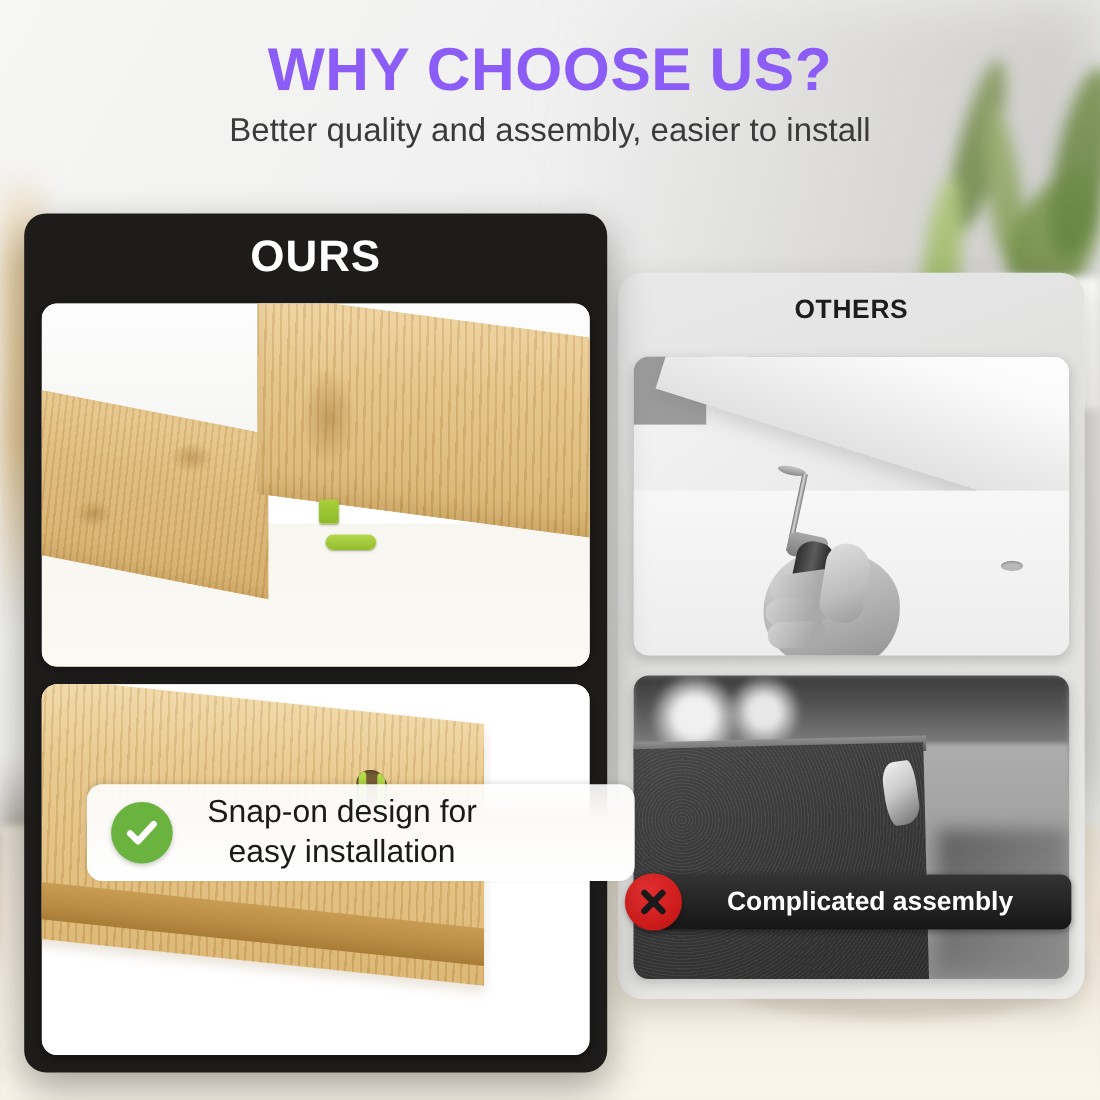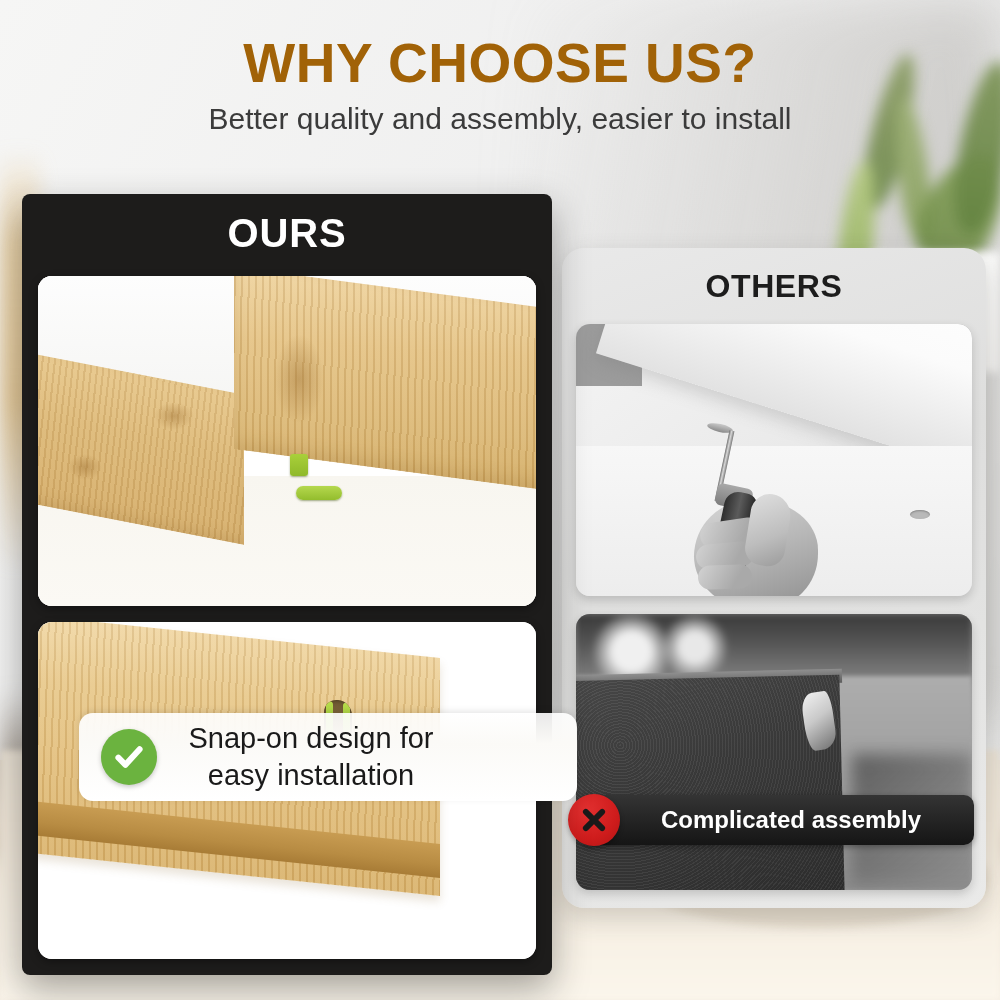--- a/index.html
+++ b/index.html
@@ -111,21 +111,21 @@
   }
 
   
   .headline {
     position: absolute;
     left: 0; right: 0; top: 31px;
     text-align: center;
     font-size: 55px;
     font-weight: bold;
     letter-spacing: .5px;
-    color: #a16207;
+    color: #8b5cf6;
   }
   .subhead {
     position: absolute;
     left: 0; right: 0; top: 102px;
     text-align: center;
     font-size: 30px;
     font-weight: normal;
     color: #3b3b3b;
   }
 
@@ -134,21 +134,21 @@
     position: absolute;
     left: 562px; top: 248px; width: 424px; height: 660px;
     background: linear-gradient(160deg, #e9e9e9 0%, #dededd 40%, #eaeae9 100%);
     border-radius: 22px;
     box-shadow: 0 10px 26px rgba(60,58,55,.20);
   }
   .others-title {
     position: absolute;
     left: 0; right: 0; top: 20px;
     text-align: center;
-    font-size: 32px;
+    font-size: 24px;
     font-weight: bold;
     letter-spacing: .6px;
     color: #1d1d1d;
   }
   .others-card {
     position: absolute;
     left: 14px; width: 396px;
     border-radius: 14px;
     overflow: hidden;
     background: #cfcfcf;
@@ -271,21 +271,21 @@
     background: linear-gradient(150deg, #f2f2f2 0%, #c9c9c9 45%, #6f6f6f 100%);
     border-radius: 40% 20% 52% 26% / 34% 40% 30% 48%;
     transform: rotate(-8deg);
   }
 
   
   .ours-panel {
     position: absolute;
     left: 22px; top: 194px; width: 530px; height: 781px;
     background: #1d1c1b;
-    border-radius: 8px;
+    border-radius: 20px;
     box-shadow: 0 14px 36px rgba(30,28,26,.38);
   }
   .ours-title {
     position: absolute;
     left: 0; right: 0; top: 17px;
     text-align: center;
     font-size: 40px;
     font-weight: bold;
     letter-spacing: .8px;
     color: #ffffff;

